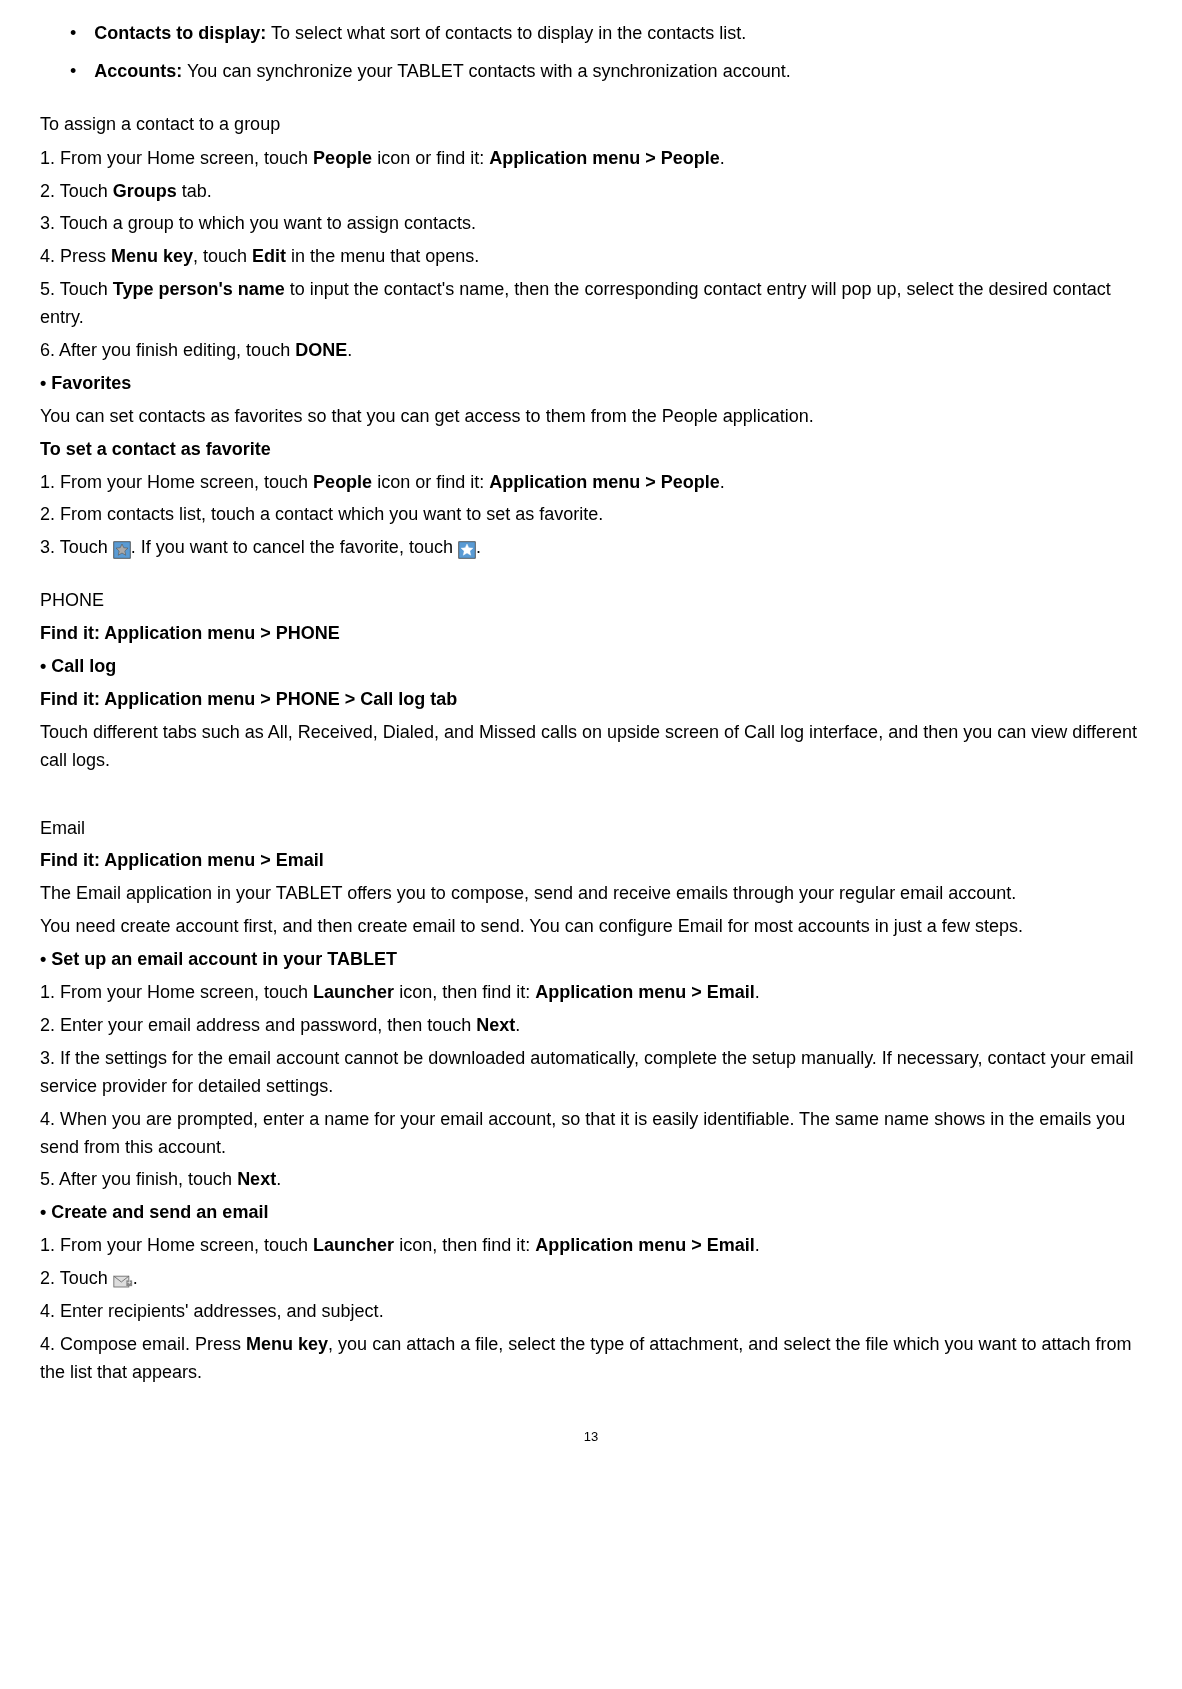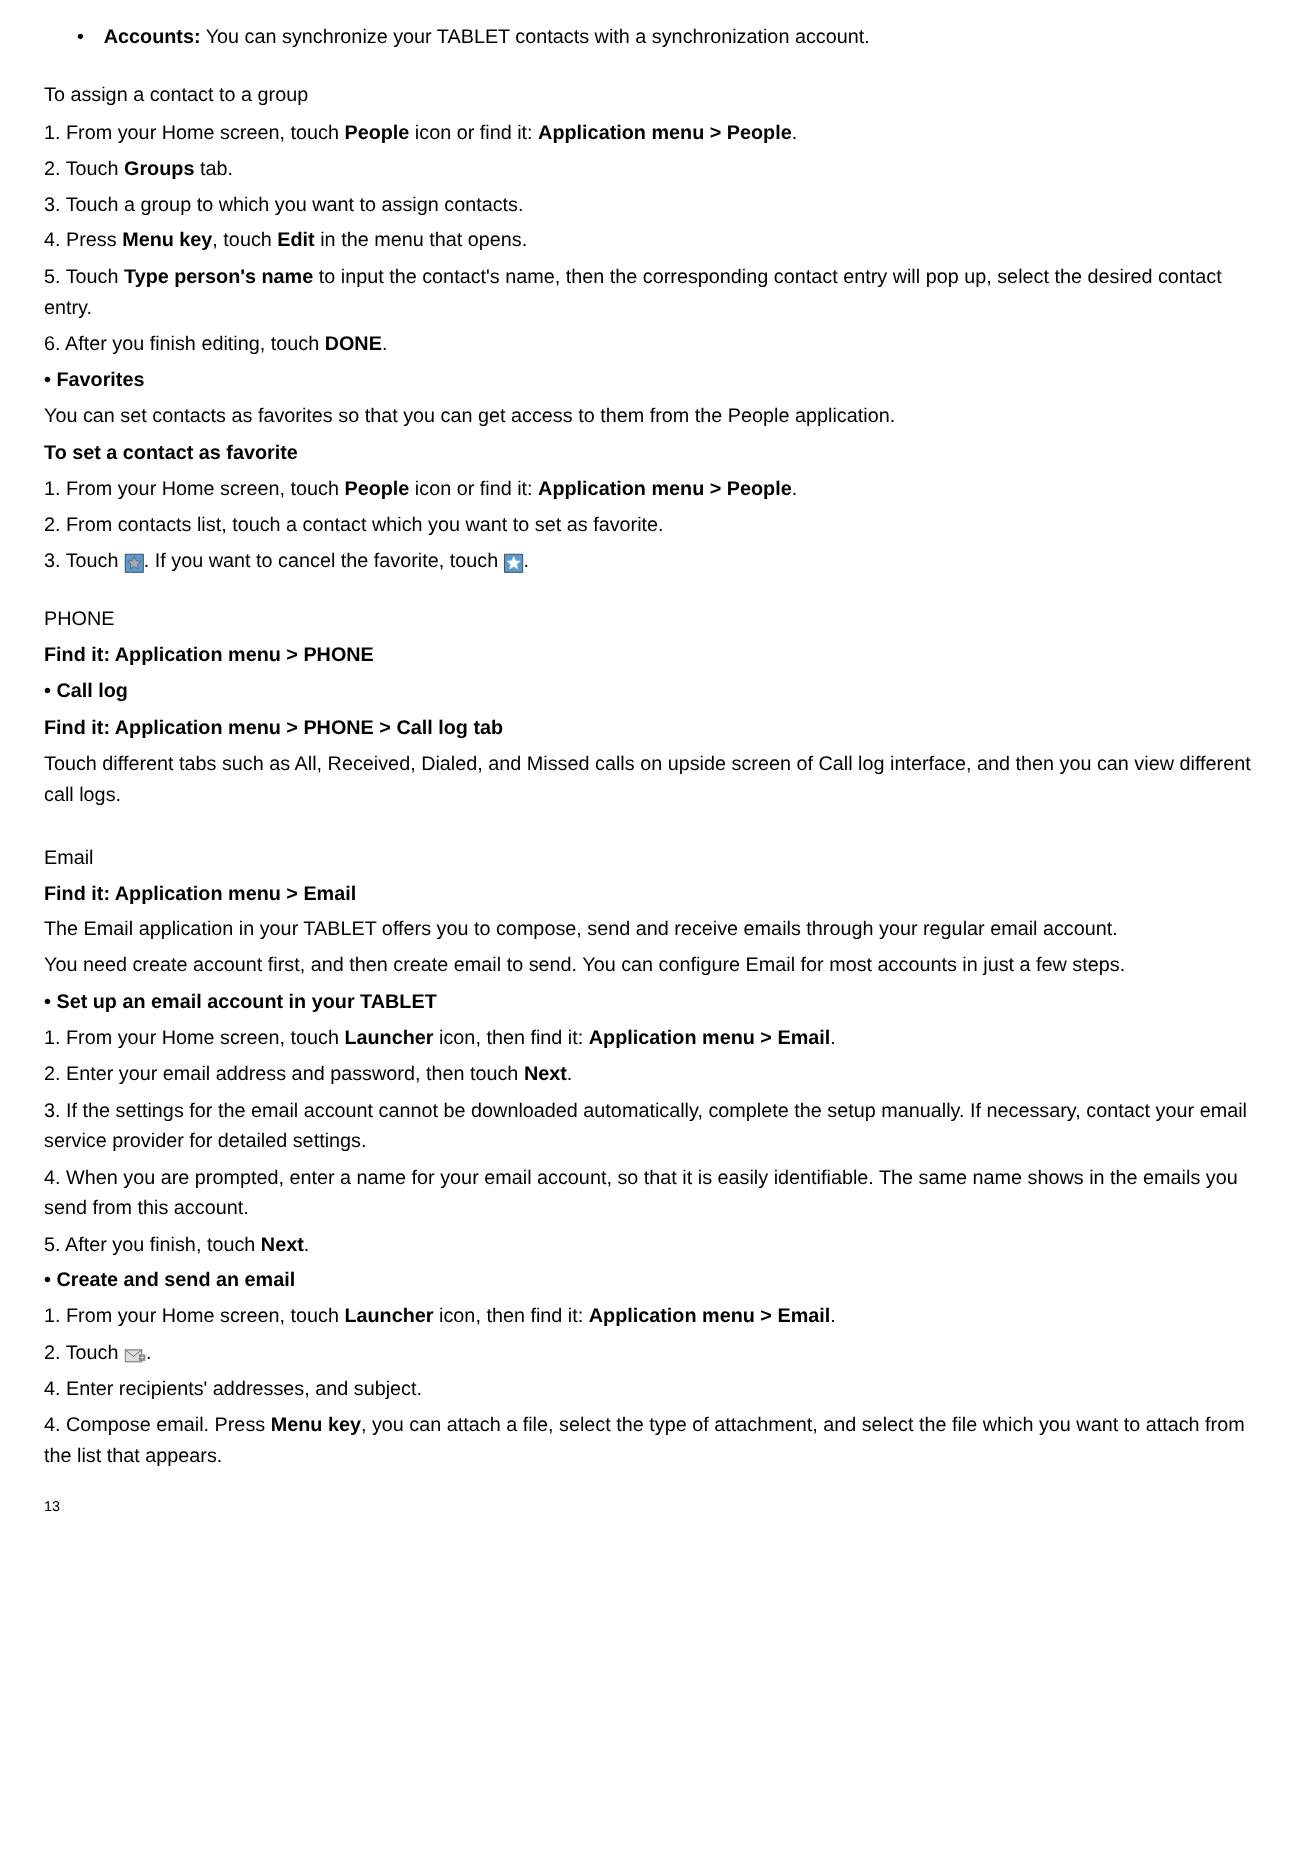--- a/index.html
+++ b/index.html
@@ -47,31 +47,35 @@
       height: 18px;
       vertical-align: middle;
     }
     .compose-icon {
       display: inline-block;
       width: 20px;
       height: 16px;
       vertical-align: middle;
     }
     .page-num {
+      text-align: center;
       font-size: 13px;
-      margin-top: 22px;
+      margin-top: 40px;
     }
     .dot-bullet {
       font-weight: bold;
     }
   </style>
 </head>
 <body>
 
 <ul class="bullet-list">
+  <li>
+      <span><span class="bold">Contacts to display:</span><span> To select what sort of contacts to display in the contacts list.</span></span>
+    </li>
   <li>
       <span><span class="bold">Accounts:</span><span> You can synchronize your TABLET contacts with a synchronization account.</span></span>
     </li>
 </ul>
 
 <div class="section-heading">To assign a contact to a group</div>
 <div class="para"><span>1. From your Home screen, touch </span><span class="bold">People</span><span> icon or find it: </span><span class="bold">Application menu &gt; People</span><span>.</span></div>
 <div class="para"><span>2. Touch </span><span class="bold">Groups</span><span> tab.</span></div>
 <div class="para">3. Touch a group to which you want to assign contacts.</div>
 <div class="para"><span>4. Press </span><span class="bold">Menu key</span><span>, touch </span><span class="bold">Edit</span><span> in the menu that opens.</span></div>
@@ -90,21 +94,21 @@
         <rect x="1" y="1" width="22" height="22" fill="#5a9bd4" stroke="#333" stroke-width="1"></rect>
         <path d="M12 4l2.4 5 5.6.5-4.2 3.8 1.2 5.7L12 16l-5 3 1.2-5.7L4 9.5l5.6-.5z" fill="#fff" stroke="#fff" stroke-width="0.5"></path>
       </svg></span><span>.</span></div>
 
 <div class="para" style="margin-top:25px">PHONE</div>
 <div class="para bold underline">Find it: Application menu &gt; PHONE</div>
 <div class="para"><span class="dot-bullet">• </span><span class="bold">Call log</span></div>
 <div class="para bold underline">Find it: Application menu &gt; PHONE &gt; Call log tab</div>
 <div class="para">Touch different tabs such as All, Received, Dialed, and Missed calls on upside screen of Call log interface, and then you can view different call logs.</div>
 
-<div class="para" style="margin-top:29px">Email</div>
+<div class="para" style="margin-top:40px">Email</div>
 <div class="para bold underline">Find it: Application menu &gt; Email</div>
 <div class="para">The Email application in your TABLET offers you to compose, send and receive emails through your regular email account.</div>
 <div class="para">You need create account first, and then create email to send. You can configure Email for most accounts in just a few steps.</div>
 
 <div class="para"><span class="dot-bullet">• </span><span class="bold">Set up an email account in your TABLET</span></div>
 <div class="para"><span>1. From your Home screen, touch </span><span class="bold">Launcher</span><span> icon, then find it: </span><span class="bold">Application menu &gt; Email</span><span>.</span></div>
 <div class="para"><span>2. Enter your email address and password, then touch </span><span class="bold">Next</span><span>.</span></div>
 <div class="para">3. If the settings for the email account cannot be downloaded automatically, complete the setup manually. If necessary, contact your email service provider for detailed settings.</div>
 <div class="para">4. When you are prompted, enter a name for your email account, so that it is easily identifiable. The same name shows in the emails you send from this account.</div>
 <div class="para"><span>5. After you finish, touch </span><span class="bold">Next</span><span>.</span></div>

